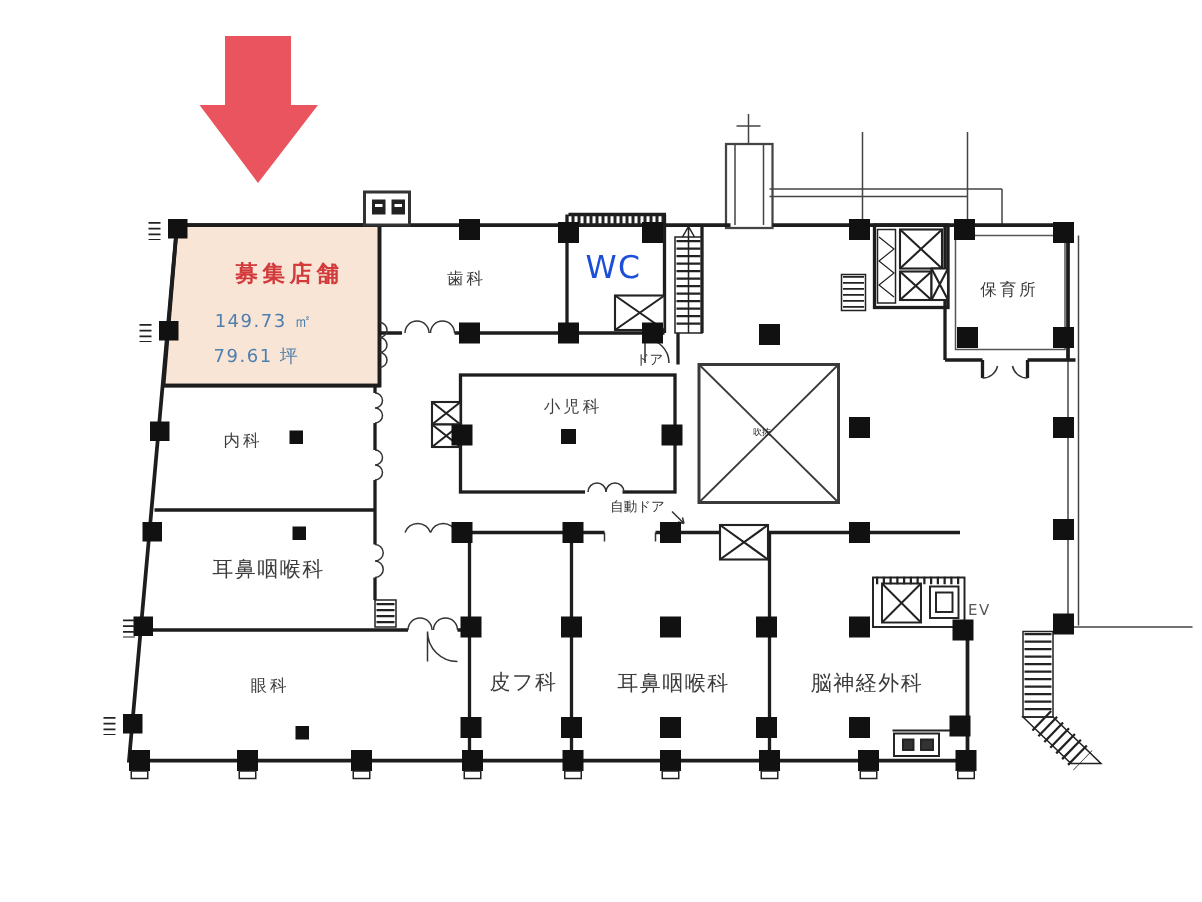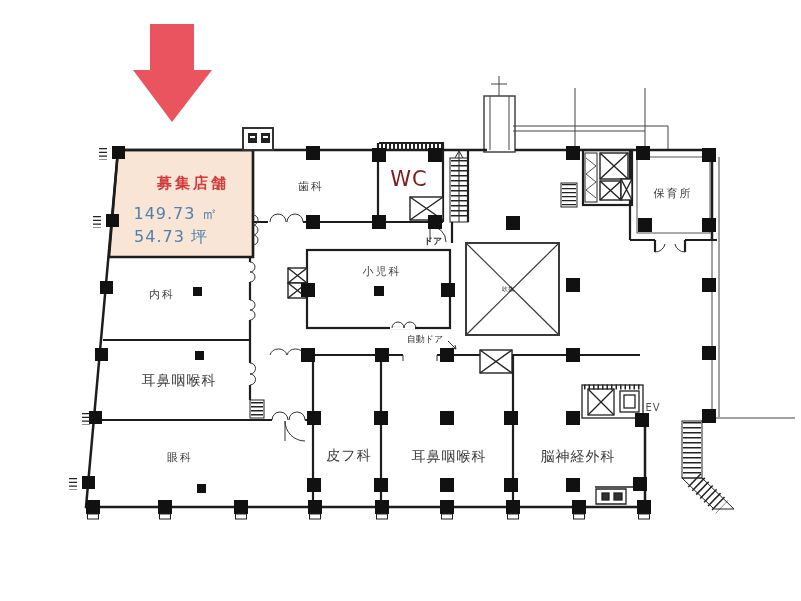--- a/index.html
+++ b/index.html
@@ -2,26 +2,26 @@
 <html><head>
 <meta charset="utf-8">
 <style>
   html,body{margin:0;padding:0;background:#fff;}
   .stage{position:relative;width:801px;height:576px;background:#ffffff;overflow:hidden;
          font-family:"DejaVu Sans",sans-serif;}
   svg{position:absolute;left:0;top:0;}
   .lbl{position:absolute;transform:translate(-50%,-50%);color:#3b3b3b;white-space:nowrap;
        line-height:1;font-size:11px;letter-spacing:2px;}
   .lbl-md{font-size:14px;letter-spacing:1px;}
-  .lbl-wc{font-size:21px;letter-spacing:1px;color:#7f1d1d;}
+  .lbl-wc{font-size:21px;letter-spacing:1px;color:#1d4ed8;}
   .lbl-xs{font-size:9px;letter-spacing:0;color:#333;}
   .lbl-ev{font-size:10px;letter-spacing:1px;color:#555;}
   .lbl-tiny{font-size:6px;letter-spacing:0;color:#222;}
   .vacant-name{color:#d23a3c;font-weight:bold;letter-spacing:3px;font-size:15px;}
-  .vacant-area{color:#4e7fae;font-size:16px;letter-spacing:1px;}
+  .vacant-area{color:#4e7fae;font-size:12px;letter-spacing:1px;}
 </style>
 </head>
 <body>
 
 <div class="stage">
 
 <svg width="801" height="601" viewBox="0 0 801 601">
 
   <polygon points="118,150 253,150 253,257 109,257" stroke="#1d1d1d" stroke-width="2.5" fill="#f8e5d5"></polygon>
 
@@ -210,31 +210,31 @@
     <path d="M97,216 V228" stroke-width="8" stroke-dasharray="1.2,2.6"></path>
     <path d="M86,413 V425" stroke-width="8" stroke-dasharray="1.2,2.6"></path>
     <path d="M73,478 V490" stroke-width="8" stroke-dasharray="1.2,2.6"></path>
   </g>
 
   <polygon points="150,24 194,24 194,70 212,70 172,122 133,70 150,70" fill="#e9545f"></polygon>
 </svg>
 
 <div class="lbl vacant-name" style="left:193px;top:183px;">募集店舗</div>
 <div class="lbl vacant-area" style="left:176px;top:214px;">149.73 ㎡</div>
-<div class="lbl vacant-area" style="left:171px;top:237px;">54.73 坪</div>
+<div class="lbl vacant-area" style="left:171px;top:237px;">79.61 坪</div>
 
 <div class="lbl" style="left:311px;top:186px;">歯科</div>
 <div class="lbl lbl-wc" style="left:409px;top:179px;">WC</div>
 <div class="lbl" style="left:673px;top:193px;">保育所</div>
 <div class="lbl" style="left:382px;top:271px;text-align:right;">小児科</div>
 <div class="lbl" style="left:162px;top:294px;">内科</div>
 <div class="lbl lbl-md" style="left:179px;top:380px;text-align:center;">耳鼻咽喉科</div>
 <div class="lbl" style="left:180px;top:457px;">眼科</div>
 <div class="lbl lbl-md" style="left:349px;top:455px;">皮フ科</div>
 <div class="lbl lbl-md" style="left:449px;top:456px;">耳鼻咽喉科</div>
 <div class="lbl lbl-md" style="left:578px;top:456px;">脳神経外科</div>
 
-<div class="lbl lbl-xs" style="left:433px;top:241px;font-weight:bold;">ドア</div>
+<div class="lbl lbl-xs" style="left:433px;top:241px;">ドア</div>
 <div class="lbl lbl-xs" style="left:425px;top:339px;">自動ドア</div>
 <div class="lbl lbl-ev" style="left:653px;top:408px;">EV</div>
 <div class="lbl lbl-tiny" style="left:508px;top:289px;">吹抜</div>
 
 </div>
 
 </body></html>

